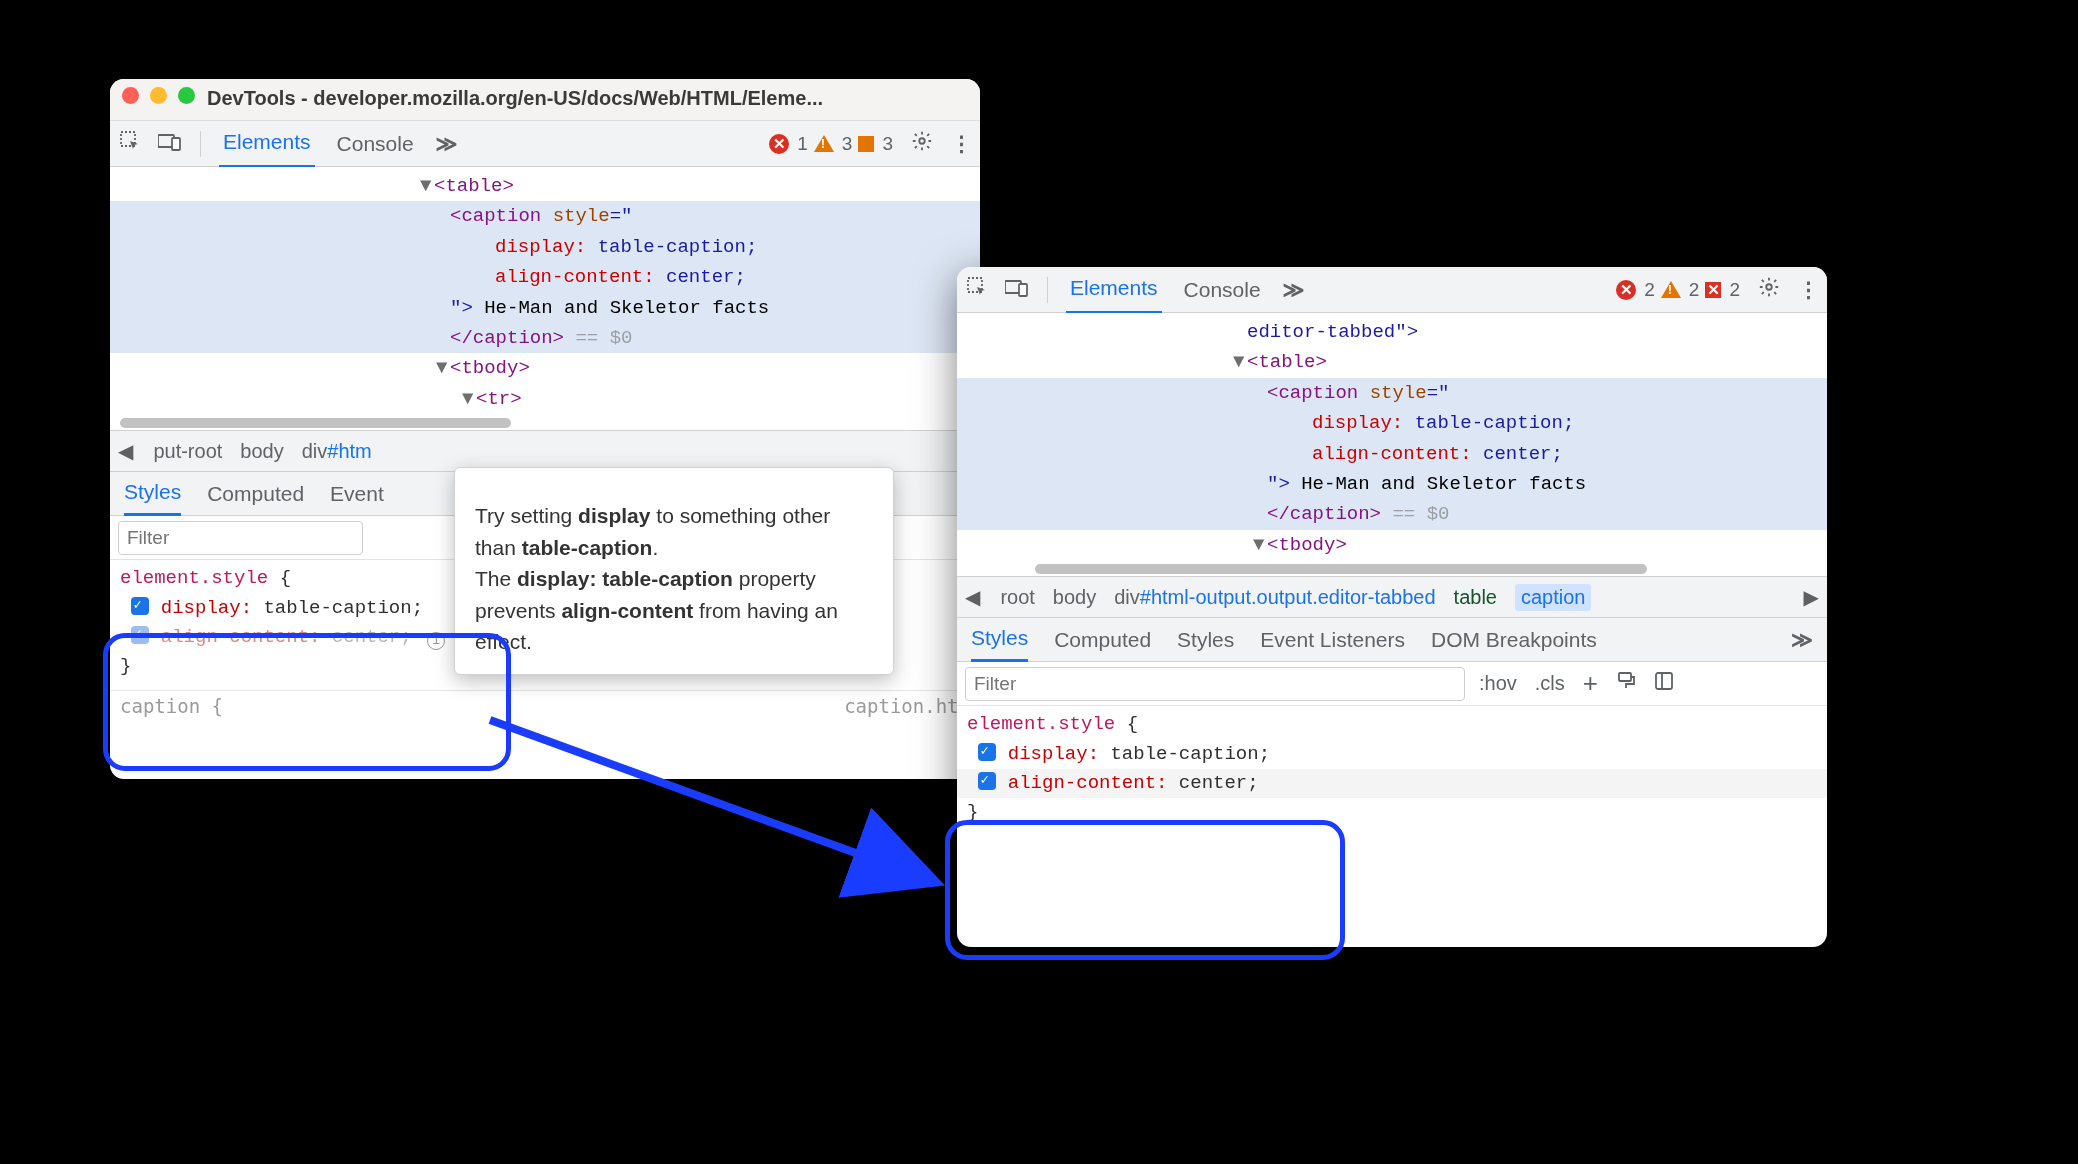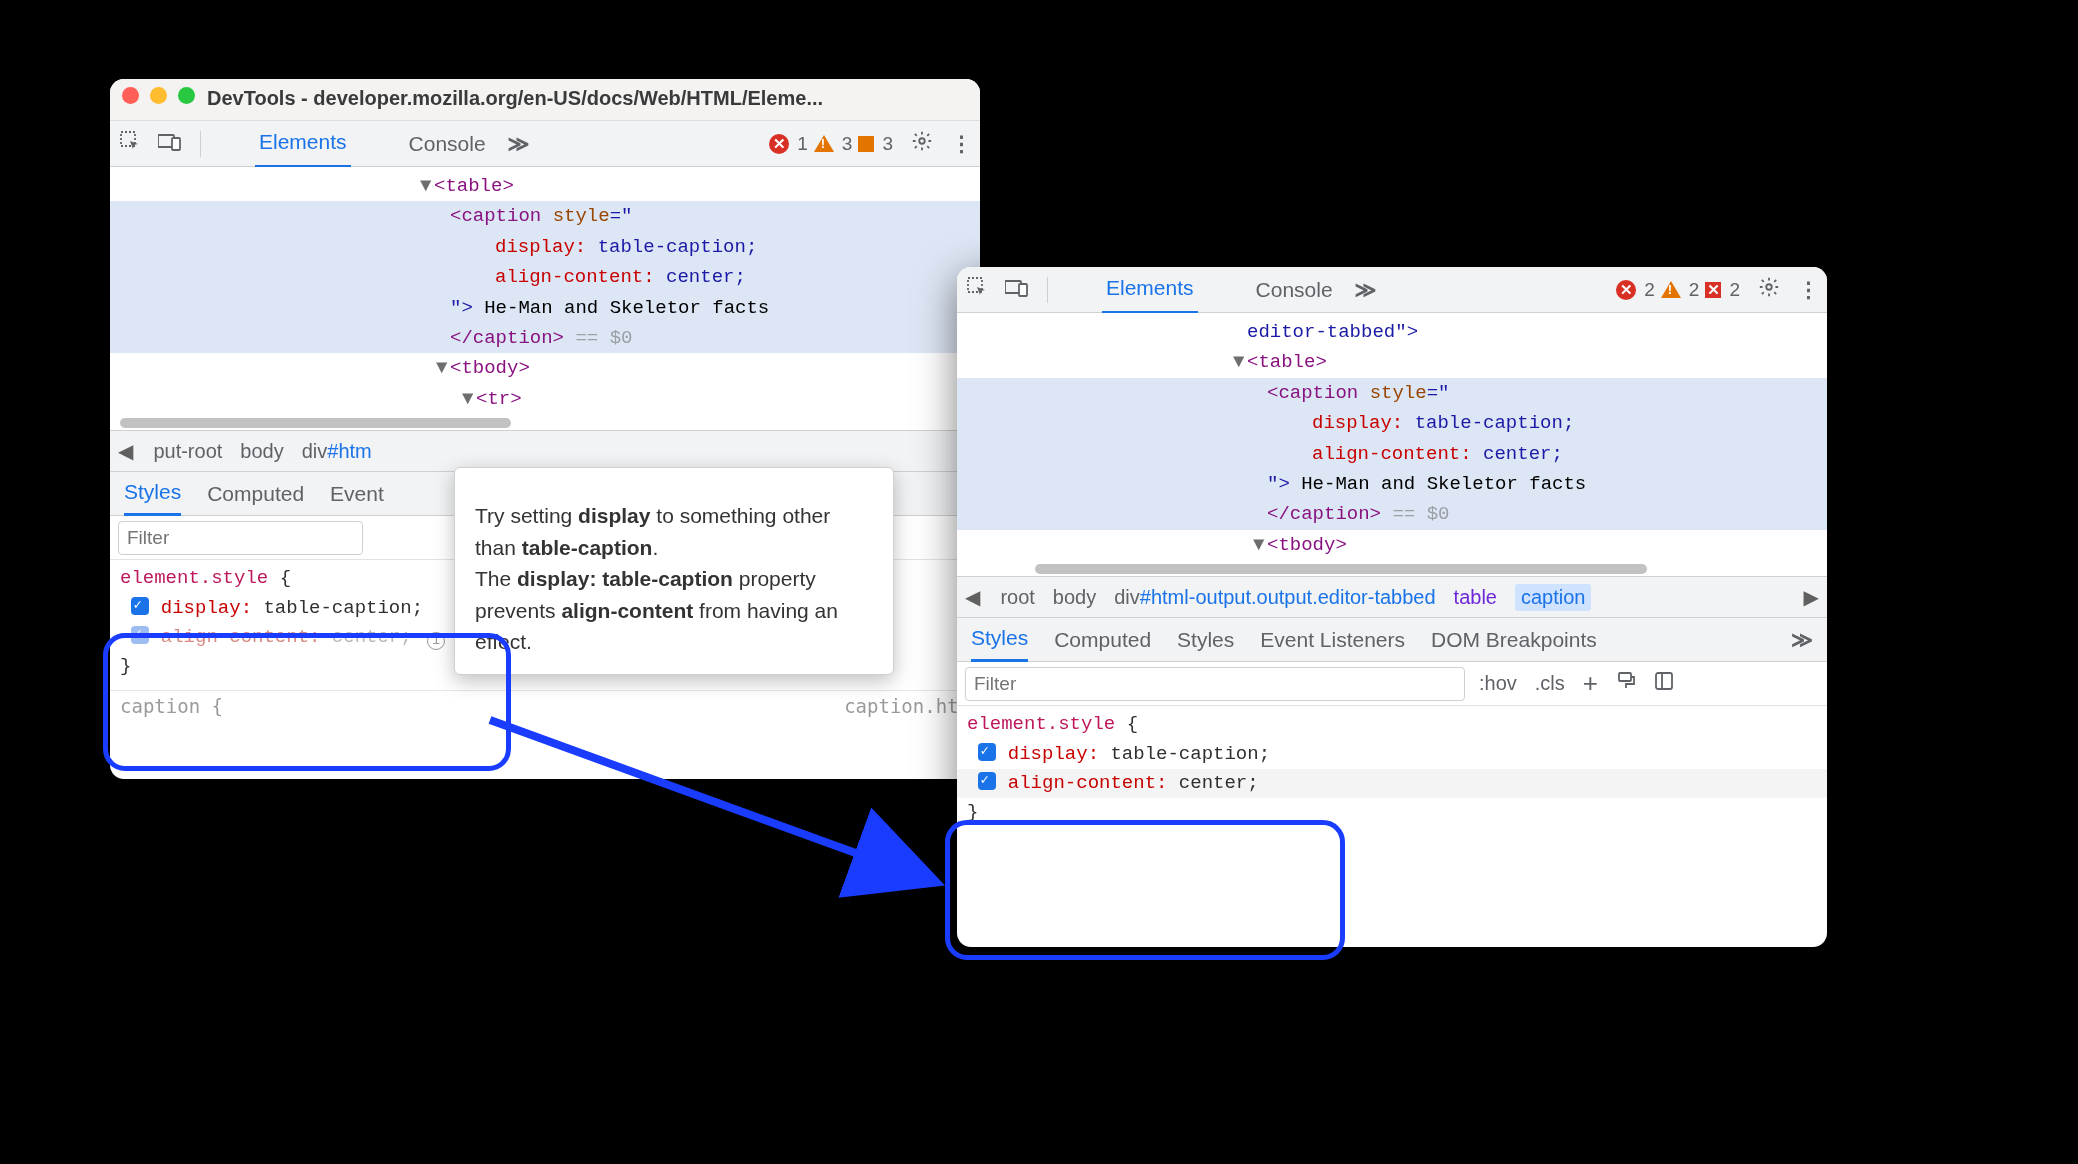--- a/index.html
+++ b/index.html
@@ -38,21 +38,21 @@
     height: 46px;
     display: flex;
     align-items: center;
     padding: 0 10px;
     gap: 18px;
     border-bottom: 1px solid #d0d0d0;
     font-size: 21px;
     color:#5f6368;
   }
   .toolbar .spacer { flex: 1; }
-  .tab { padding: 0 4px; height:48px; display:flex; align-items:center;margin-left:36px; }
+  .tab { padding: 0 4px; height:48px; display:flex; align-items:center; }
   .tab.active { color:#1a73e8; border-bottom:3px solid #1a73e8; font-weight:500;}
   .more-chev { font-weight:700; color:#5f6368; }
   .issues { display:flex; align-items:center; gap:6px; }
   .issue-icon { display:inline-flex; align-items:center; justify-content:center; width:20px; height:20px; font-size:15px; font-weight:700; color:#fff;}
   .circ-red { background:#d93025; border-radius:50%; }
   .tri-or { width:0;height:0;border-left:10px solid transparent;border-right:10px solid transparent;border-bottom:17px solid #e37400; position:relative;}
   .tri-or::after{content:"!";position:absolute; left:-3px; top:1px; color:#fff; font-size:13px; font-weight:700;}
   .flag { background:#e37400; width:16px; height:16px; }
   .sq-red { background:#d93025; width:16px; height:16px; display:flex;align-items:center;justify-content:center;}
   .count { color:#5f6368; font-size:19px; margin-left:2px;}
@@ -88,21 +88,21 @@
     font-size: 20px; gap: 18px;
     border-top:1px solid #d0d0d0;
     border-bottom:1px solid #d0d0d0;
     padding: 0 6px;
     color:#5f6368;
   }
   .bc-arrow { color:#606060; padding:0 2px;}
   .bc-item { color:#5f6368; white-space:nowrap; }
   .bc-item .bcid { color:#1a73e8;}
   .bc-item.sel { background:#cfe2ff; color:#1a73e8; padding:2px 6px; border-radius:3px;}
-  .crumb-table { color:#6d28d9; }
+  .crumb-table { color:#14532d; }
 
   .subtabs {
     background:#f1f3f4;
     height: 44px;
     display:flex; align-items:center; gap:26px;
     padding: 0 14px;
     font-size: 21px;
     color:#5f6368;
     border-bottom:1px solid #d0d0d0;
   }

